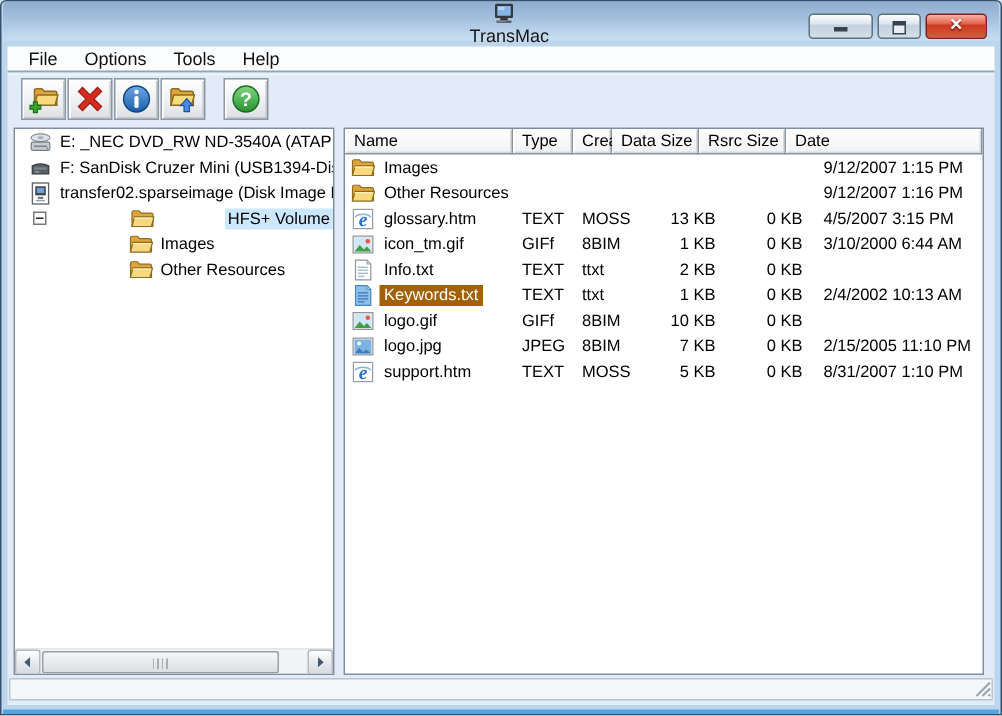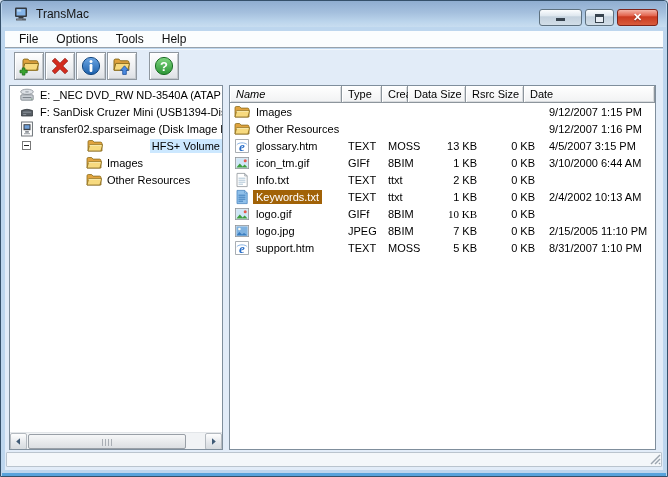--- a/index.html
+++ b/index.html
@@ -5,21 +5,21 @@
   * { box-sizing: border-box; margin: 0; padding: 0; }
   html,body { width:668px; height:477px; overflow:hidden; }
   body { font-family:"Liberation Sans", sans-serif; background:#d6e4f2; position:relative; }
 
   #window { position:absolute; left:0; top:0; width:668px; height:477px;
     border:1px solid #35506a; background:#bdd6ee; border-radius:4px 4px 0 0; }
 
   
   .titlebar { position:absolute; left:1px; top:0; right:1px; height:26px;
     background:linear-gradient(#8fadd0, #a5c0de 45%, #bcd5ec 80%, #c8ddf0);
-    border-radius:3px 3px 0 0; display:flex; align-items:center; padding-left:11px; }
+    border-radius:3px 3px 0 0; display:flex; align-items:center; padding-left:11px;flex-direction:column; }
   .app-icon { width:16px; height:16px; margin-right:7px; }
   .caption { font-size:12px; color:#151515; }
   .win-controls { position:absolute; right:8px; top:8px; display:flex; gap:3px; }
   .ctrl { height:17px; border:1px solid #5e717f; border-radius:3px;
     background:linear-gradient(#fbfdfe, #dde6ee 40%, #c3d1dd 45%, #d2dee8);
     display:flex; align-items:flex-end; justify-content:center; cursor:default; }
   .ctrl-min { width:43px; } .ctrl-max { width:29px; }
   .ctrl-close { width:41px; border-color:#7e241a;
     background:linear-gradient(#f4b3a6, #e2614a 40%, #ca3a20 45%, #d95c3c); }
   .glyph-min { width:9px; height:3px; background:#37434e; margin-bottom:4px; }
@@ -278,21 +278,21 @@
             <svg width="9" height="9" viewBox="0 0 9 9">
               <path d="M3 1.2l3.8 3.3L3 7.8z" fill="#3f5a75"></path>
             </svg>
           </span>
         </div>
     </div>
   </div>
 
   <div class="panel" id="list-panel">
     <div class="list-header">
-      <div class="hcell" style="width: 112px; font-style: italic;">Name</div>
+      <div class="hcell" style="width: 112px;">Name</div>
       <div class="hcell" style="width: 40px;">Type</div>
       <div class="hcell" style="width: 26px;">Creator</div>
       <div class="hcell" style="width: 58px;">Data Size</div>
       <div class="hcell" style="width: 58px;">Rsrc Size</div>
       <div class="hcell">Date</div>
     </div>
     <div class="list-body" id="list-body">
         <div class="list-row">
           <div class="cell c-name" style="width: 112px;">
             <span class="icon">
@@ -412,21 +412,21 @@
                 <rect x="1.4" y="2.4" width="13.2" height="11.2" fill="#e9edf0" stroke="#8f959b" stroke-width="0.8"></rect>
                 <rect x="2.4" y="3.4" width="11.2" height="9.2" fill="#cfe6f7"></rect>
                 <path d="M2.4 12.6l3.4-4.2 2.8 3 2-2 3 3.2z" fill="#3f9e3f"></path>
                 <circle cx="11.2" cy="5.8" r="1.5" fill="#e8574a"></circle>
               </svg>
             </span>
             <span class="name-label">logo.gif</span>
           </div>
           <div class="cell c-type" style="width: 40px;">GIFf</div>
           <div class="cell c-creator" style="width: 45px;">8BIM</div>
-          <div class="cell c-data" style="width: 58px; font-family: Liberation Serif, serif;">10 KB</div>
+          <div class="cell c-data" style="width: 58px;">10 KB</div>
           <div class="cell c-rsrc" style="width: 58px;">0 KB</div>
         </div>
         <div class="list-row">
           <div class="cell c-name" style="width: 112px;">
             <span class="icon">
               <svg width="16" height="16" viewBox="0 0 16 16">
                 <rect x="1.4" y="2.4" width="13.2" height="11.2" fill="#e9edf0" stroke="#8f959b" stroke-width="0.8"></rect>
                 <rect x="2.4" y="3.4" width="11.2" height="9.2" fill="#7fb2e0"></rect>
                 <path d="M2.4 12.6l3-3.6 2.6 2.6 2-1.6 3.6 2.6z" fill="#3a7ec0"></path>
                 <circle cx="5.4" cy="6" r="1.3" fill="#fdfdf4"></circle>

